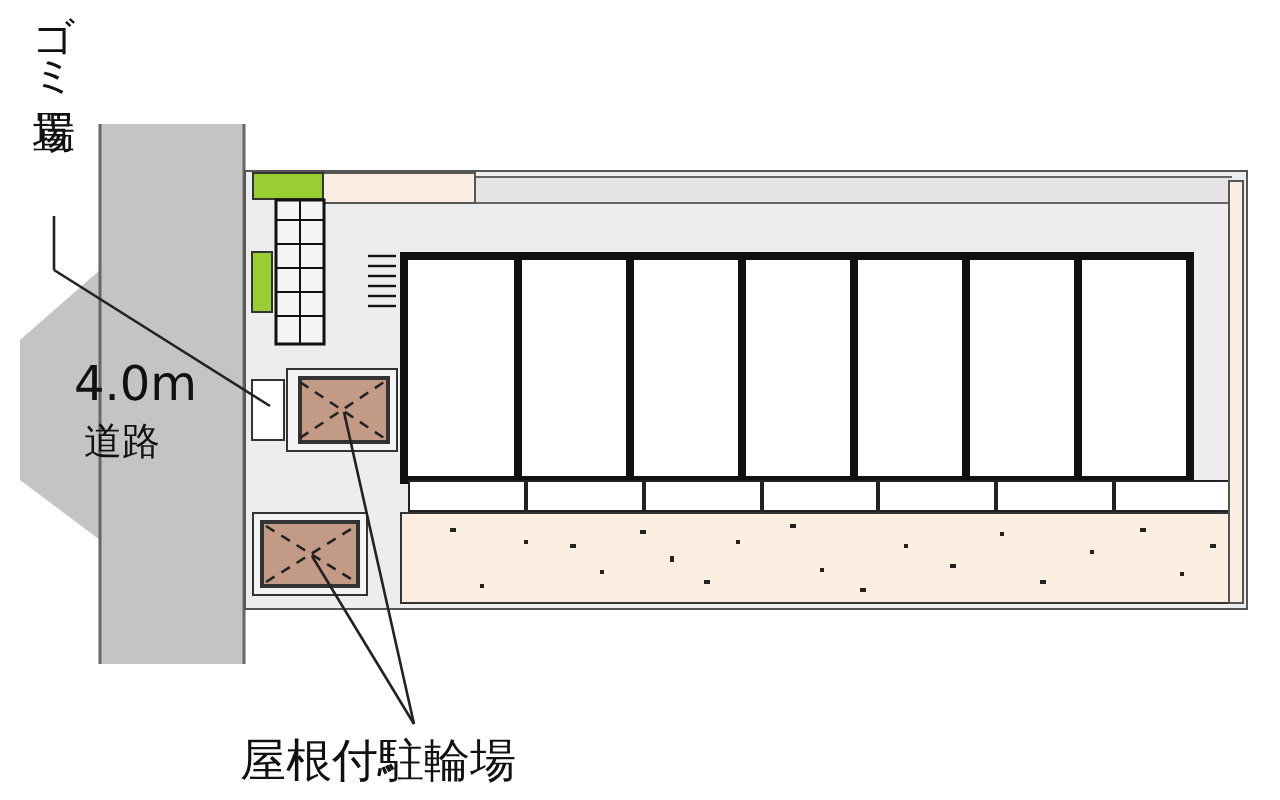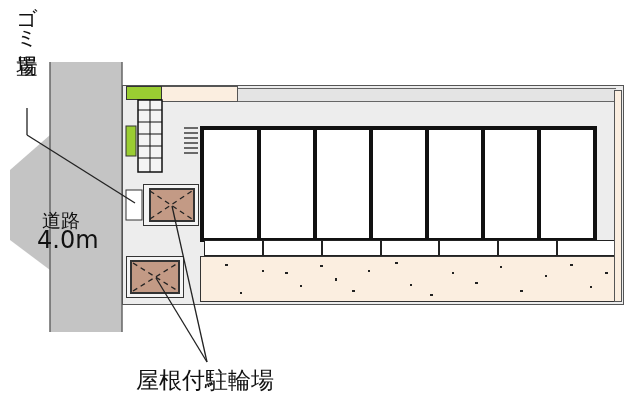--- a/index.html
+++ b/index.html
@@ -114,15 +114,15 @@
     <line x1="133" y1="263" x2="178" y2="291" stroke-dasharray="5,4"></line>
     <line x1="133" y1="291" x2="178" y2="263" stroke-dasharray="5,4"></line>
     <line x1="27" y1="108" x2="27" y2="135"></line>
     <line x1="27" y1="135" x2="135" y2="203"></line>
     <line x1="172" y1="206" x2="207" y2="362"></line>
     <line x1="156" y1="278" x2="207" y2="362"></line>
   </g>
 </svg>
 
 <div class="abs lbl vert" style="left:14px;top:-8px;font-size:21px;line-height:26px;">ゴミ置場</div>
-<div class="abs lbl" style="left:37px;top:178px;font-size:24px;margin-top:48px;">4.0m</div>
+<div class="abs lbl" style="left:37px;top:178px;font-size:24px;">4.0m</div>
 <div class="abs lbl" style="left:42px;top:208px;font-size:19px;">道路</div>
-<div class="abs lbl" style="left:136px;top:365px;font-size:23px;">屋根付駐輪場</div>
+<div class="abs lbl" style="left:120px;top:365px;font-size:23px;">屋根付駐輪場</div>
 
 </body></html>

